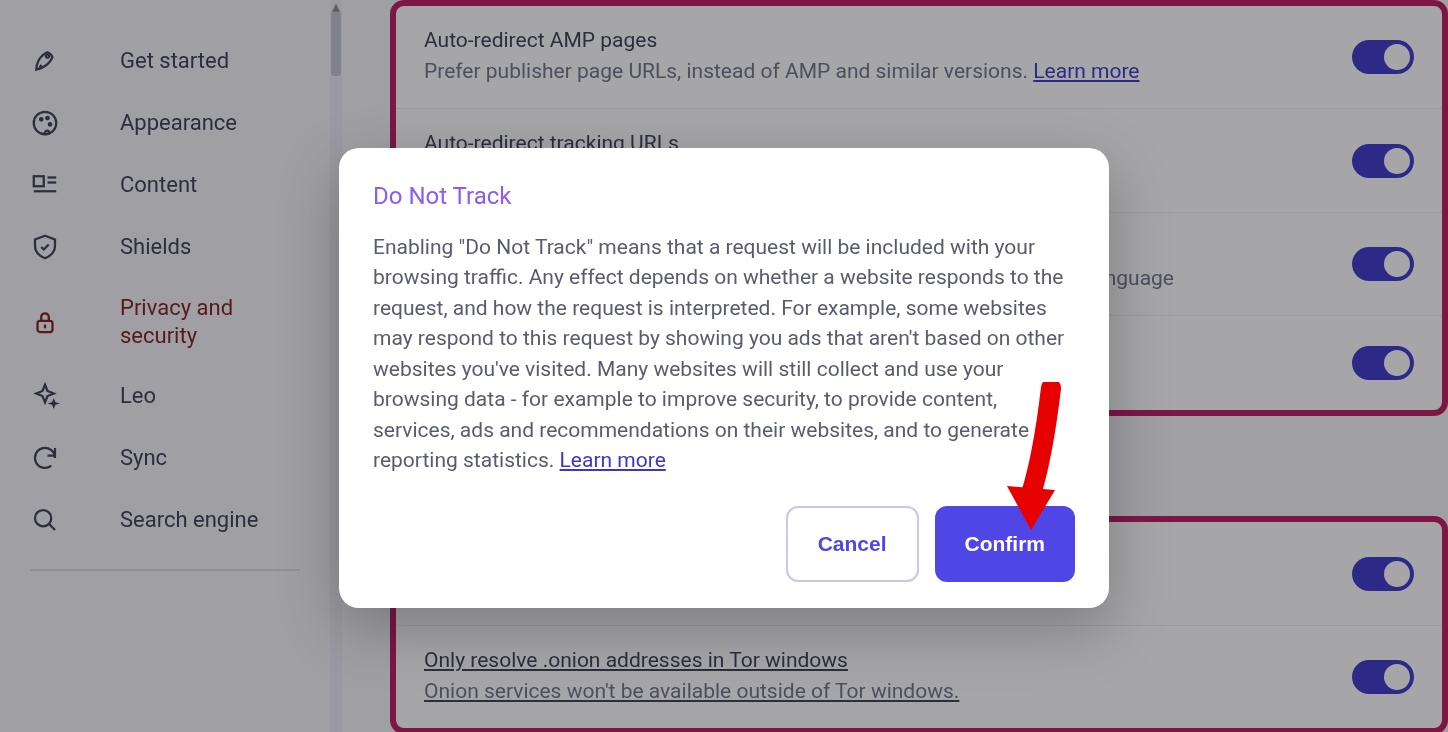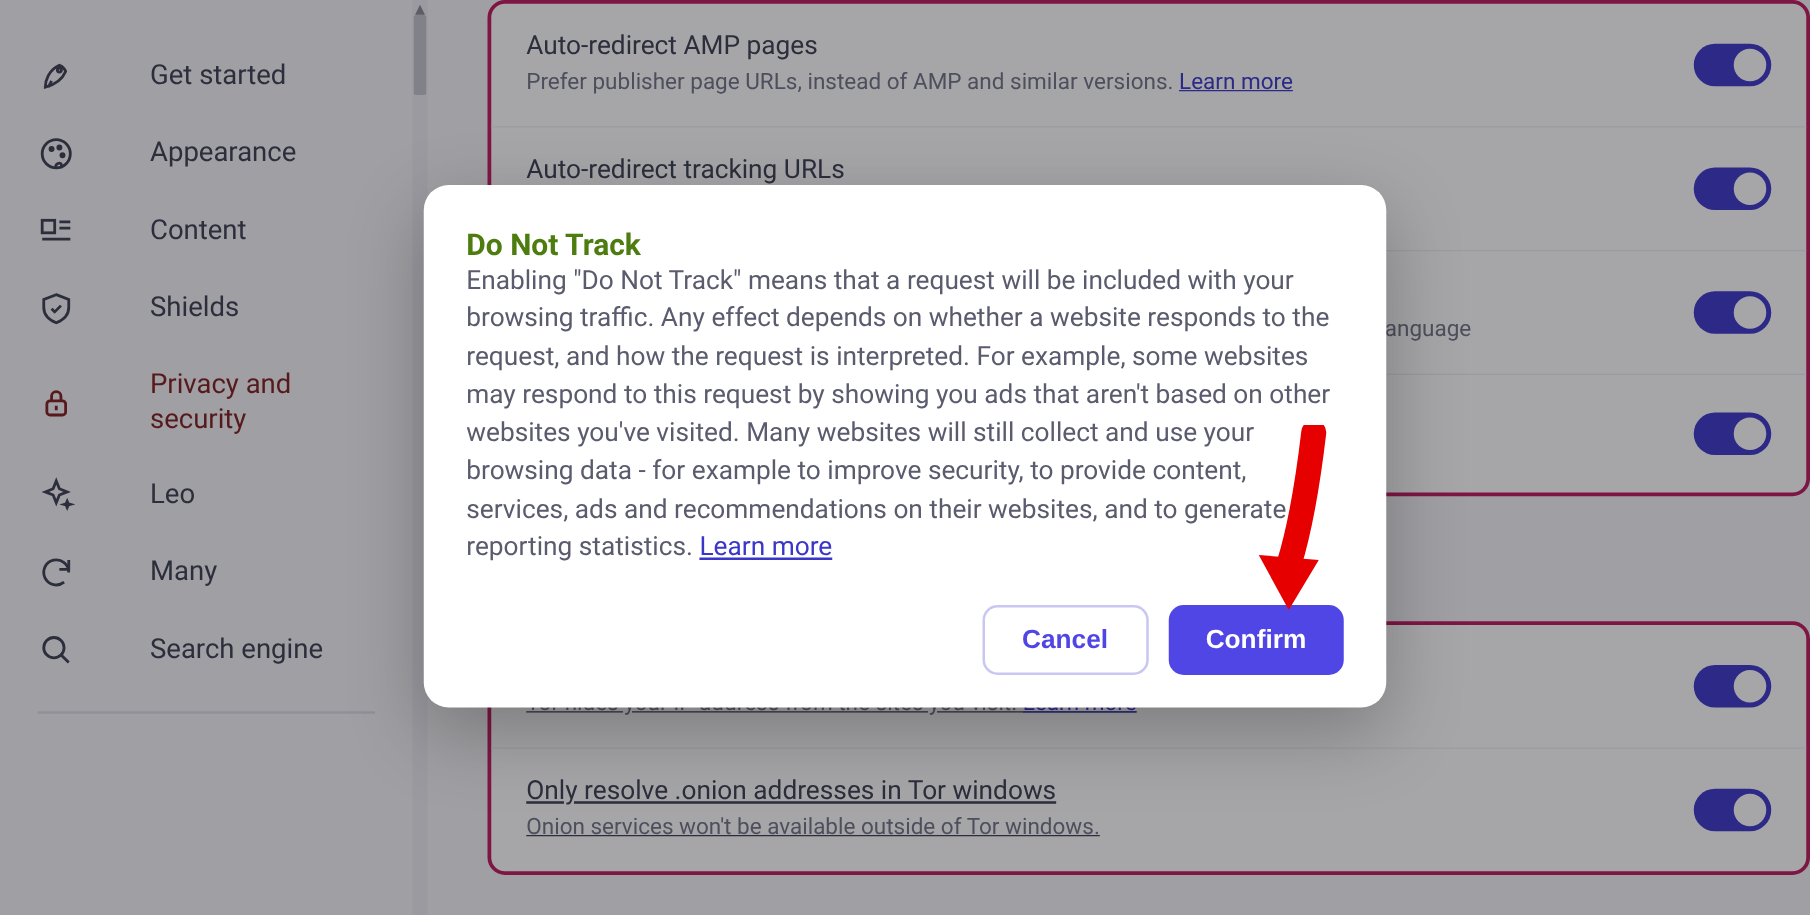--- a/index.html
+++ b/index.html
@@ -69,40 +69,40 @@
     margin: 0 1px;
   }
 
   .main {
     flex: 1;
     padding: 0 0 0 60px;
     overflow: hidden;
   }
   .settings-card {
     background: #fff;
-    border: 3px solid #be185d;
+    border: 6px solid #be185d;
     border-radius: 14px;
     margin-top: 0;
   }
   .settings-card.second { margin-top: 100px; text-decoration: underline; }
   .setting-row {
     display: flex;
     align-items: center;
     padding: 22px 28px;
     border-bottom: 1px solid #ececf2;
   }
   .setting-row:last-child { border-bottom: none; }
   .setting-text { flex: 1; }
   .setting-title {
     font-size: 21px;
     color: #3b3e4f;
     margin-bottom: 4px;
   }
   .setting-sub {
-    font-size: 18px;
+    font-size: 21px;
     color: #717384;
     line-height: 1.45;
   }
   .setting-sub a, .learn-more {
     color: #3a36c9;
     text-decoration: underline;
     cursor: pointer;
   }
   .toggle {
     width: 62px;
@@ -136,36 +136,37 @@
   .dialog {
     width: 770px;
     background: #fff;
     border-radius: 20px;
     padding: 34px 34px 26px 34px;
     box-shadow: 0 20px 60px rgba(0,0,0,0.25);
     position: relative;
   }
   .dialog-title {
     font-size: 24px;
-    color: #4d7c0f;
-    font-weight: 700;
+    color: #8b5cf6;
+    margin-bottom: 22px;
+    font-weight: 400;
   }
   .dialog-body {
     font-size: 21px;
     color: #5a5c6e;
     line-height: 1.45;
     margin-bottom: 30px;
   }
   .dialog-actions {
     display: flex;
     justify-content: flex-end;
     gap: 16px;
   }
   .btn {
-    padding: 14px 30px;
+    padding: 24px 30px;
     border-radius: 12px;
     font-size: 21px;
     font-weight: 600;
     cursor: pointer;
     border: none;
   }
   .btn-cancel {
     background: #fff;
     border: 2px solid #c9c6f2;
     color: #4f46e5;
@@ -249,21 +250,21 @@
         </span>
         <span class="label">Leo</span>
       </div>
       <div class="sidebar-item">
         <span class="icon">
           <svg viewBox="0 0 24 24">
               <path d="M20 12a8 8 0 1 0-3 6.2"></path>
               <path d="M20 4v6h-6"></path>
             </svg>
         </span>
-        <span class="label">Many</span>
+        <span class="label">Sync</span>
       </div>
       <div class="sidebar-item">
         <span class="icon">
           <svg viewBox="0 0 24 24">
               <circle cx="10.5" cy="10.5" r="6.5"></circle>
               <line x1="20" y1="20" x2="15" y2="15"></line>
             </svg>
         </span>
         <span class="label">Search engine</span>
       </div>

